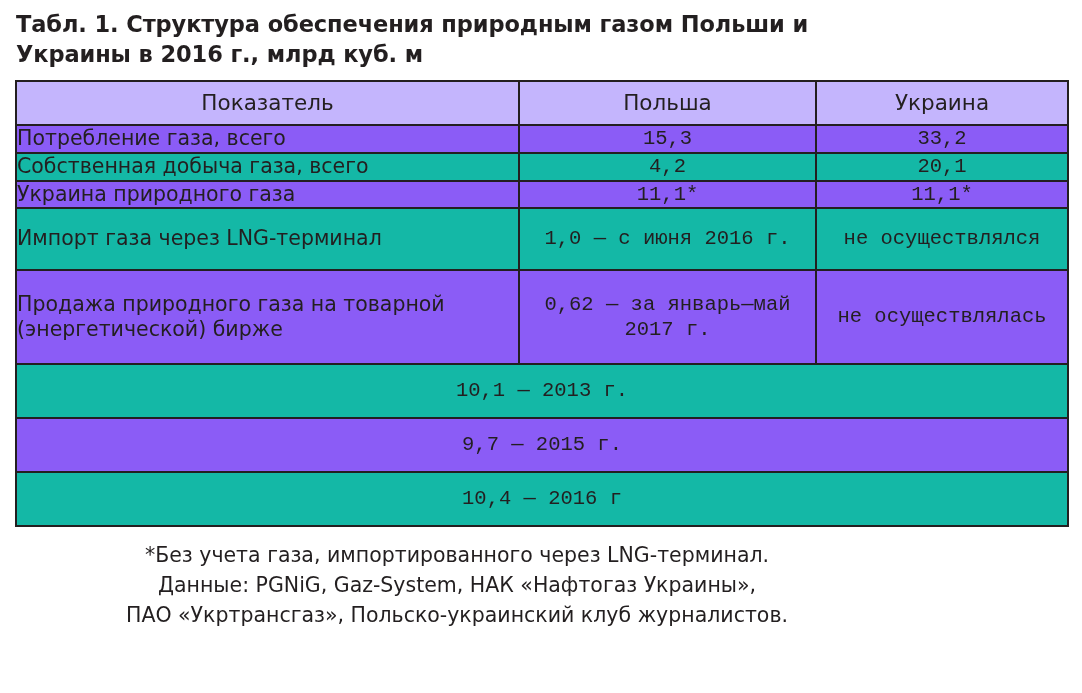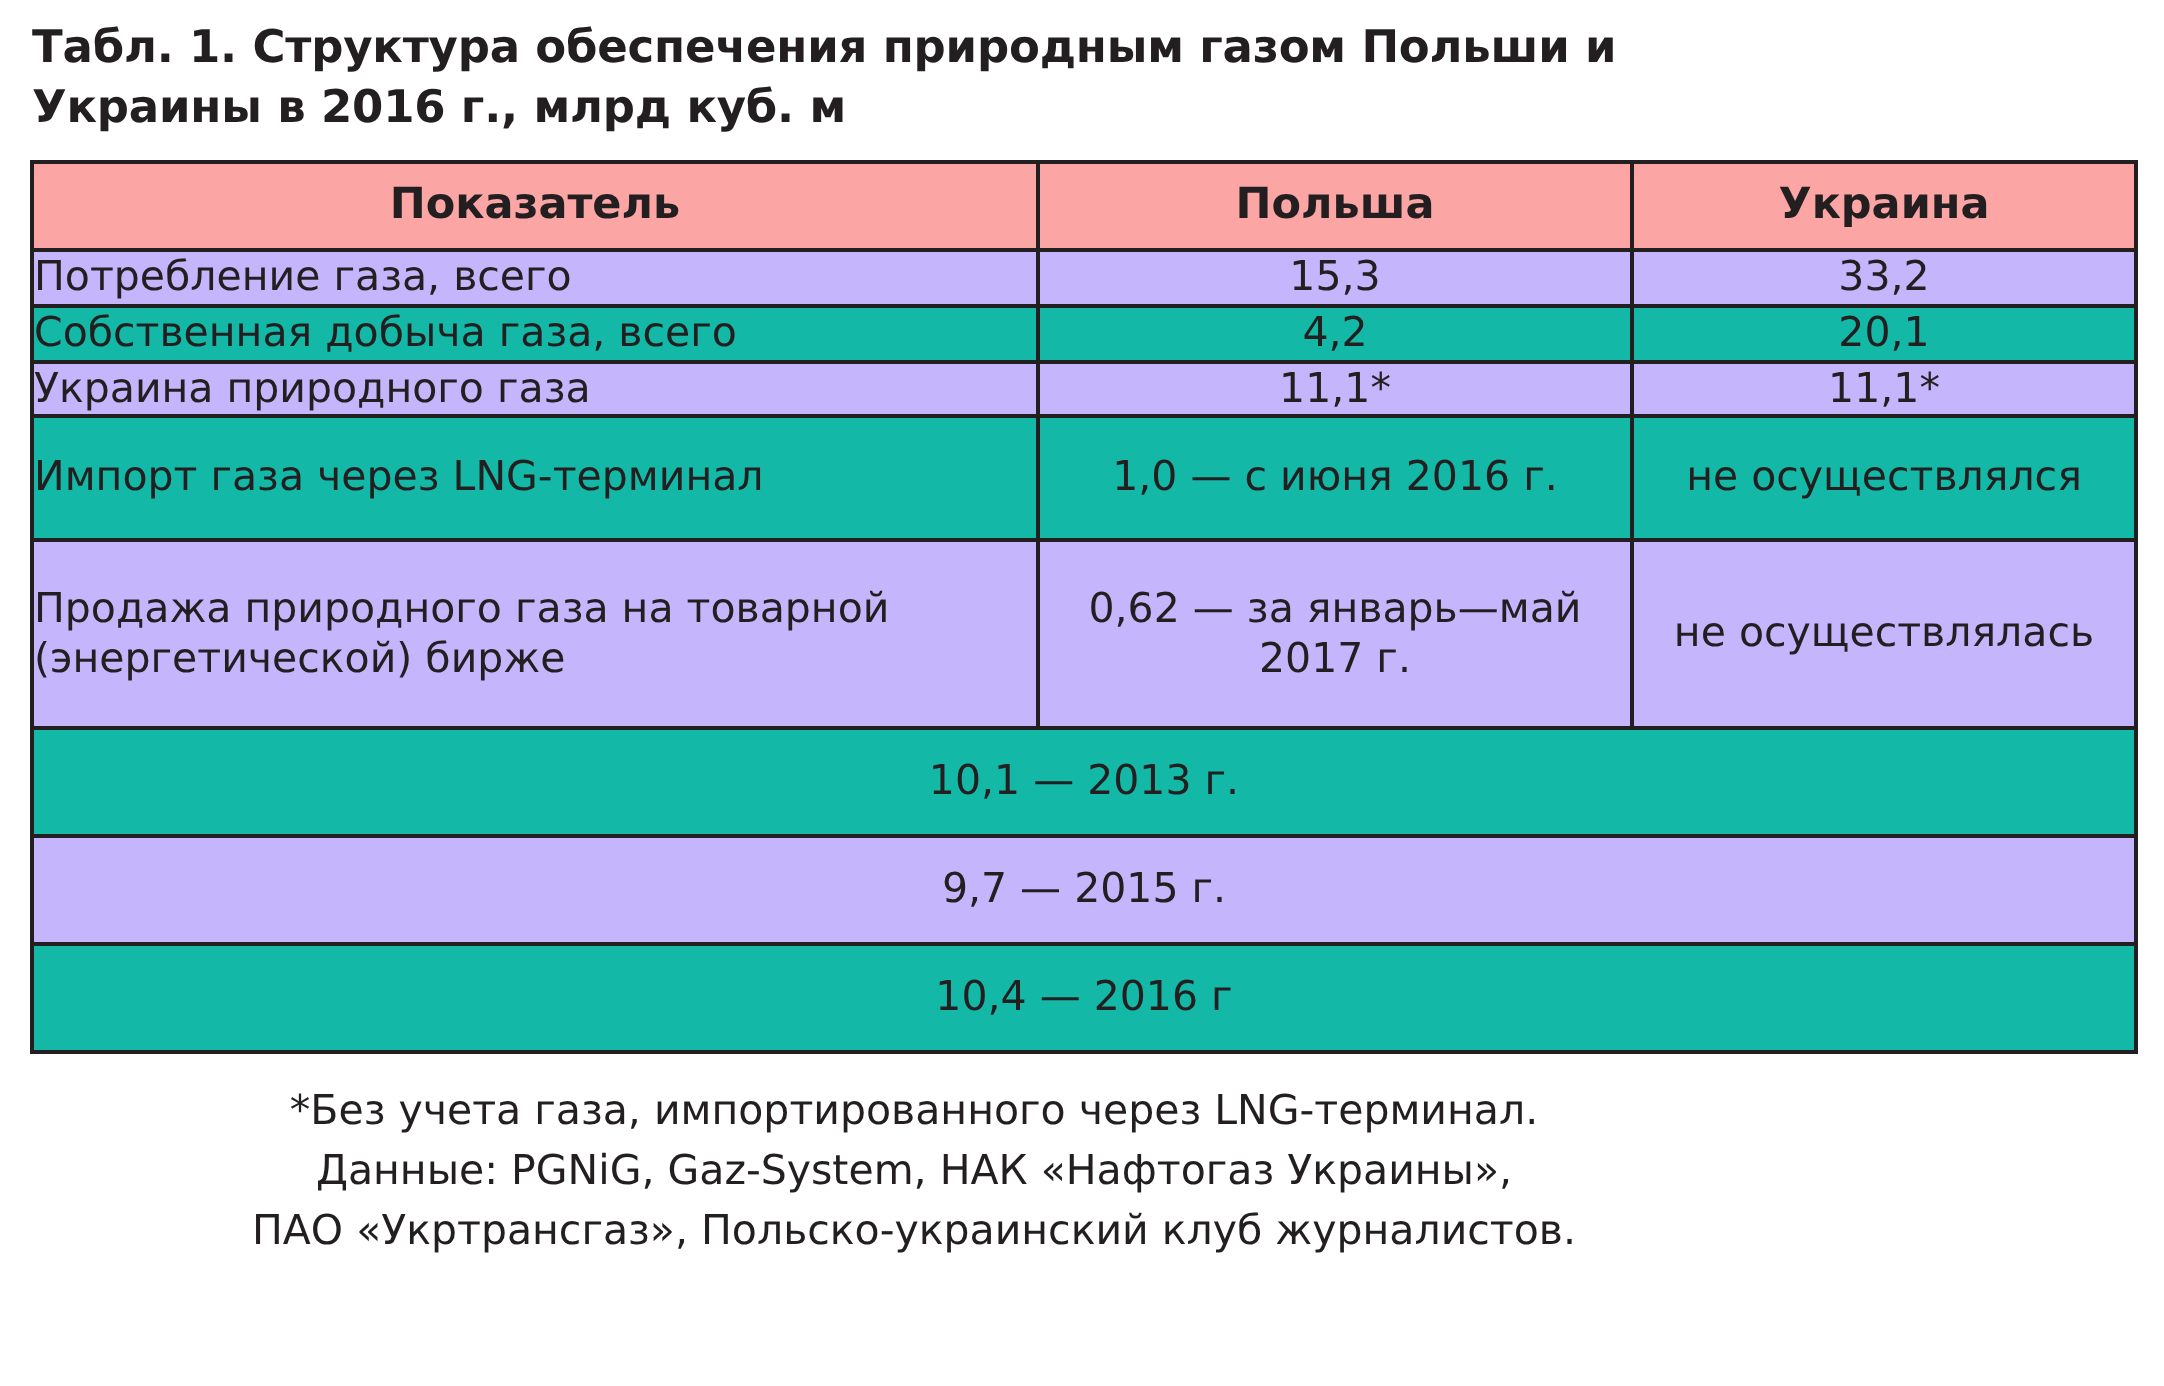--- a/index.html
+++ b/index.html
@@ -39,41 +39,42 @@
     border: 2px solid #231f20;
     padding: 0;
     vertical-align: middle;
   }
   .c1 { width: 503px; }
   .c2 { width: 297px; }
   .c3 { width: 252px; }
 
   thead th {
     font-size: 21.5px;
-    font-weight: bold;
+    font-weight: normal;
     text-align: center;
     height: 42px;
-    background: #fca5a5;
+    background: #c4b5fd;
     padding: 2px 4px;
   }
   tbody td {
     font-size: 20.5px;
     font-weight: normal;
     padding: 6px 8px;
     line-height: 1.26;
   }
   td.label {
     text-align: left;
     padding-left: 12px;
   }
   td.num {
     text-align: center;
+    font-family: Liberation Mono, monospace;
   }
   tr.shade td {
-    background: #c4b5fd;
+    background: #8b5cf6;
   }
   tr.plain td {
     background: #14b8a6;
   }
   .r-tall td { height: 60px; }
   .r-tall2 td { height: 92px; }
   .r-span td { height: 52px; }
 
   .footnote {
     margin-top: 14px;

